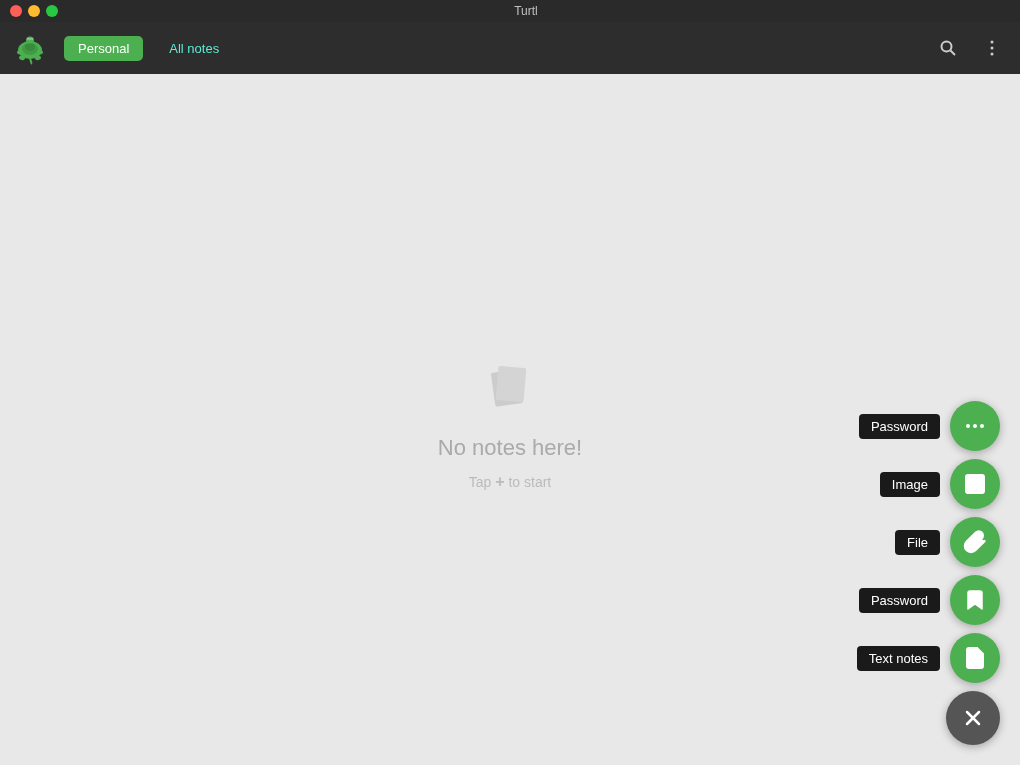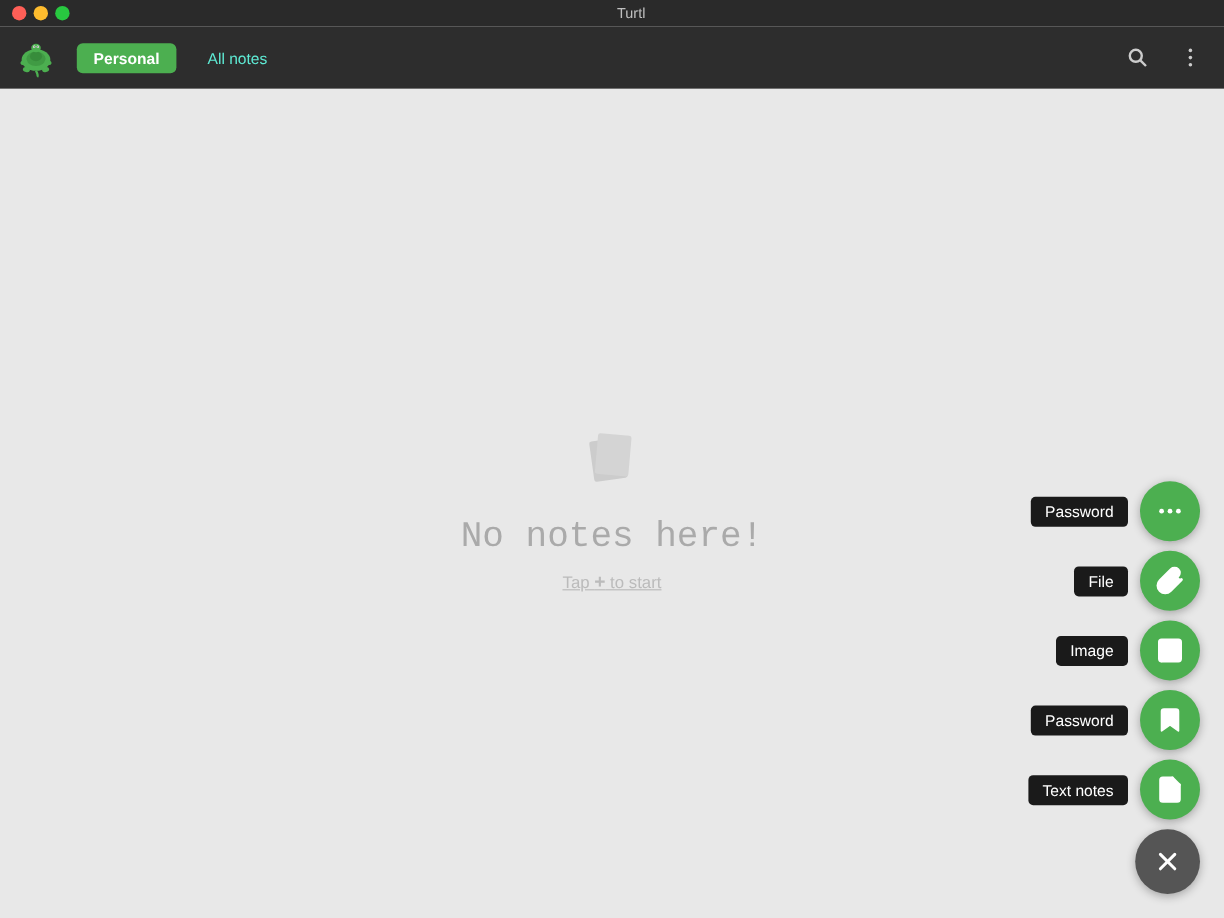--- a/index.html
+++ b/index.html
@@ -70,21 +70,20 @@
       padding: 5px 14px;
       border-radius: 5px;
       border: none;
       font-size: 13px;
       font-weight: 500;
       cursor: pointer;
     }
     .nav-btn.active {
       background: #4caf50;
       color: white;
-      font-weight: bold;
     }
     .nav-btn.inactive {
       background: transparent;
       color: #5eead4;
     }
     .toolbar-spacer { flex: 1; }
     .toolbar-icon-btn {
       background: transparent;
       border: none;
       cursor: pointer;
@@ -113,29 +112,27 @@
       display: flex;
       flex-direction: column;
       align-items: center;
       gap: 12px;
     }
     .empty-icon svg {
       width: 70px;
       height: 70px;
     }
     .empty-title {
-      font-size: 30px;
+      font-size: 22px;
       color: #aaa;
       font-weight: 400;
-      font-family: Liberation Mono, monospace;
     }
     .empty-subtitle {
       font-size: 14px;
       color: #bbb;
-      text-decoration: underline;
     }
     .empty-subtitle .plus {
       font-size: 16px;
       font-weight: bold;
       color: #bbb;
     }
 
     
     .fab-area {
       position: absolute;
@@ -274,35 +271,35 @@
       <button class="fab-btn">
         <svg viewBox="0 0 24 24" fill="white">
           <circle cx="5" cy="12" r="2"></circle>
           <circle cx="12" cy="12" r="2"></circle>
           <circle cx="19" cy="12" r="2"></circle>
         </svg>
       </button>
     </div>
 
     <div class="fab-row">
-      <span class="fab-label">File</span>
-      <button class="fab-btn">
-        <svg viewBox="0 0 24 24" fill="none" stroke="white" stroke-width="2.5" stroke-linecap="round">
-          <path d="M21.44 11.05l-9.19 9.19a6 6 0 01-8.49-8.49l9.19-9.19a4 4 0 015.66 5.66l-9.2 9.19a2 2 0 01-2.83-2.83l8.49-8.48"></path>
-        </svg>
-      </button>
-    </div>
-
-    <div class="fab-row">
       <span class="fab-label">Image</span>
       <button class="fab-btn">
         <svg viewBox="0 0 24 24" fill="none" stroke="white" stroke-width="2" stroke-linecap="round" stroke-linejoin="round">
           <rect x="3" y="3" width="18" height="18" rx="2"></rect>
           <circle cx="8.5" cy="8.5" r="1.5" fill="white" stroke="none"></circle>
           <polyline points="21 15 16 10 5 21" fill="white" opacity="0.7"></polyline>
+        </svg>
+      </button>
+    </div>
+
+    <div class="fab-row">
+      <span class="fab-label">File</span>
+      <button class="fab-btn">
+        <svg viewBox="0 0 24 24" fill="none" stroke="white" stroke-width="2.5" stroke-linecap="round">
+          <path d="M21.44 11.05l-9.19 9.19a6 6 0 01-8.49-8.49l9.19-9.19a4 4 0 015.66 5.66l-9.2 9.19a2 2 0 01-2.83-2.83l8.49-8.48"></path>
         </svg>
       </button>
     </div>
 
     <div class="fab-row">
       <span class="fab-label">Password</span>
       <button class="fab-btn">
         <svg viewBox="0 0 24 24" fill="white" stroke="white" stroke-width="1.5" stroke-linecap="round" stroke-linejoin="round">
           <path d="M19 21l-7-5-7 5V5a2 2 0 012-2h10a2 2 0 012 2z"></path>
         </svg>

